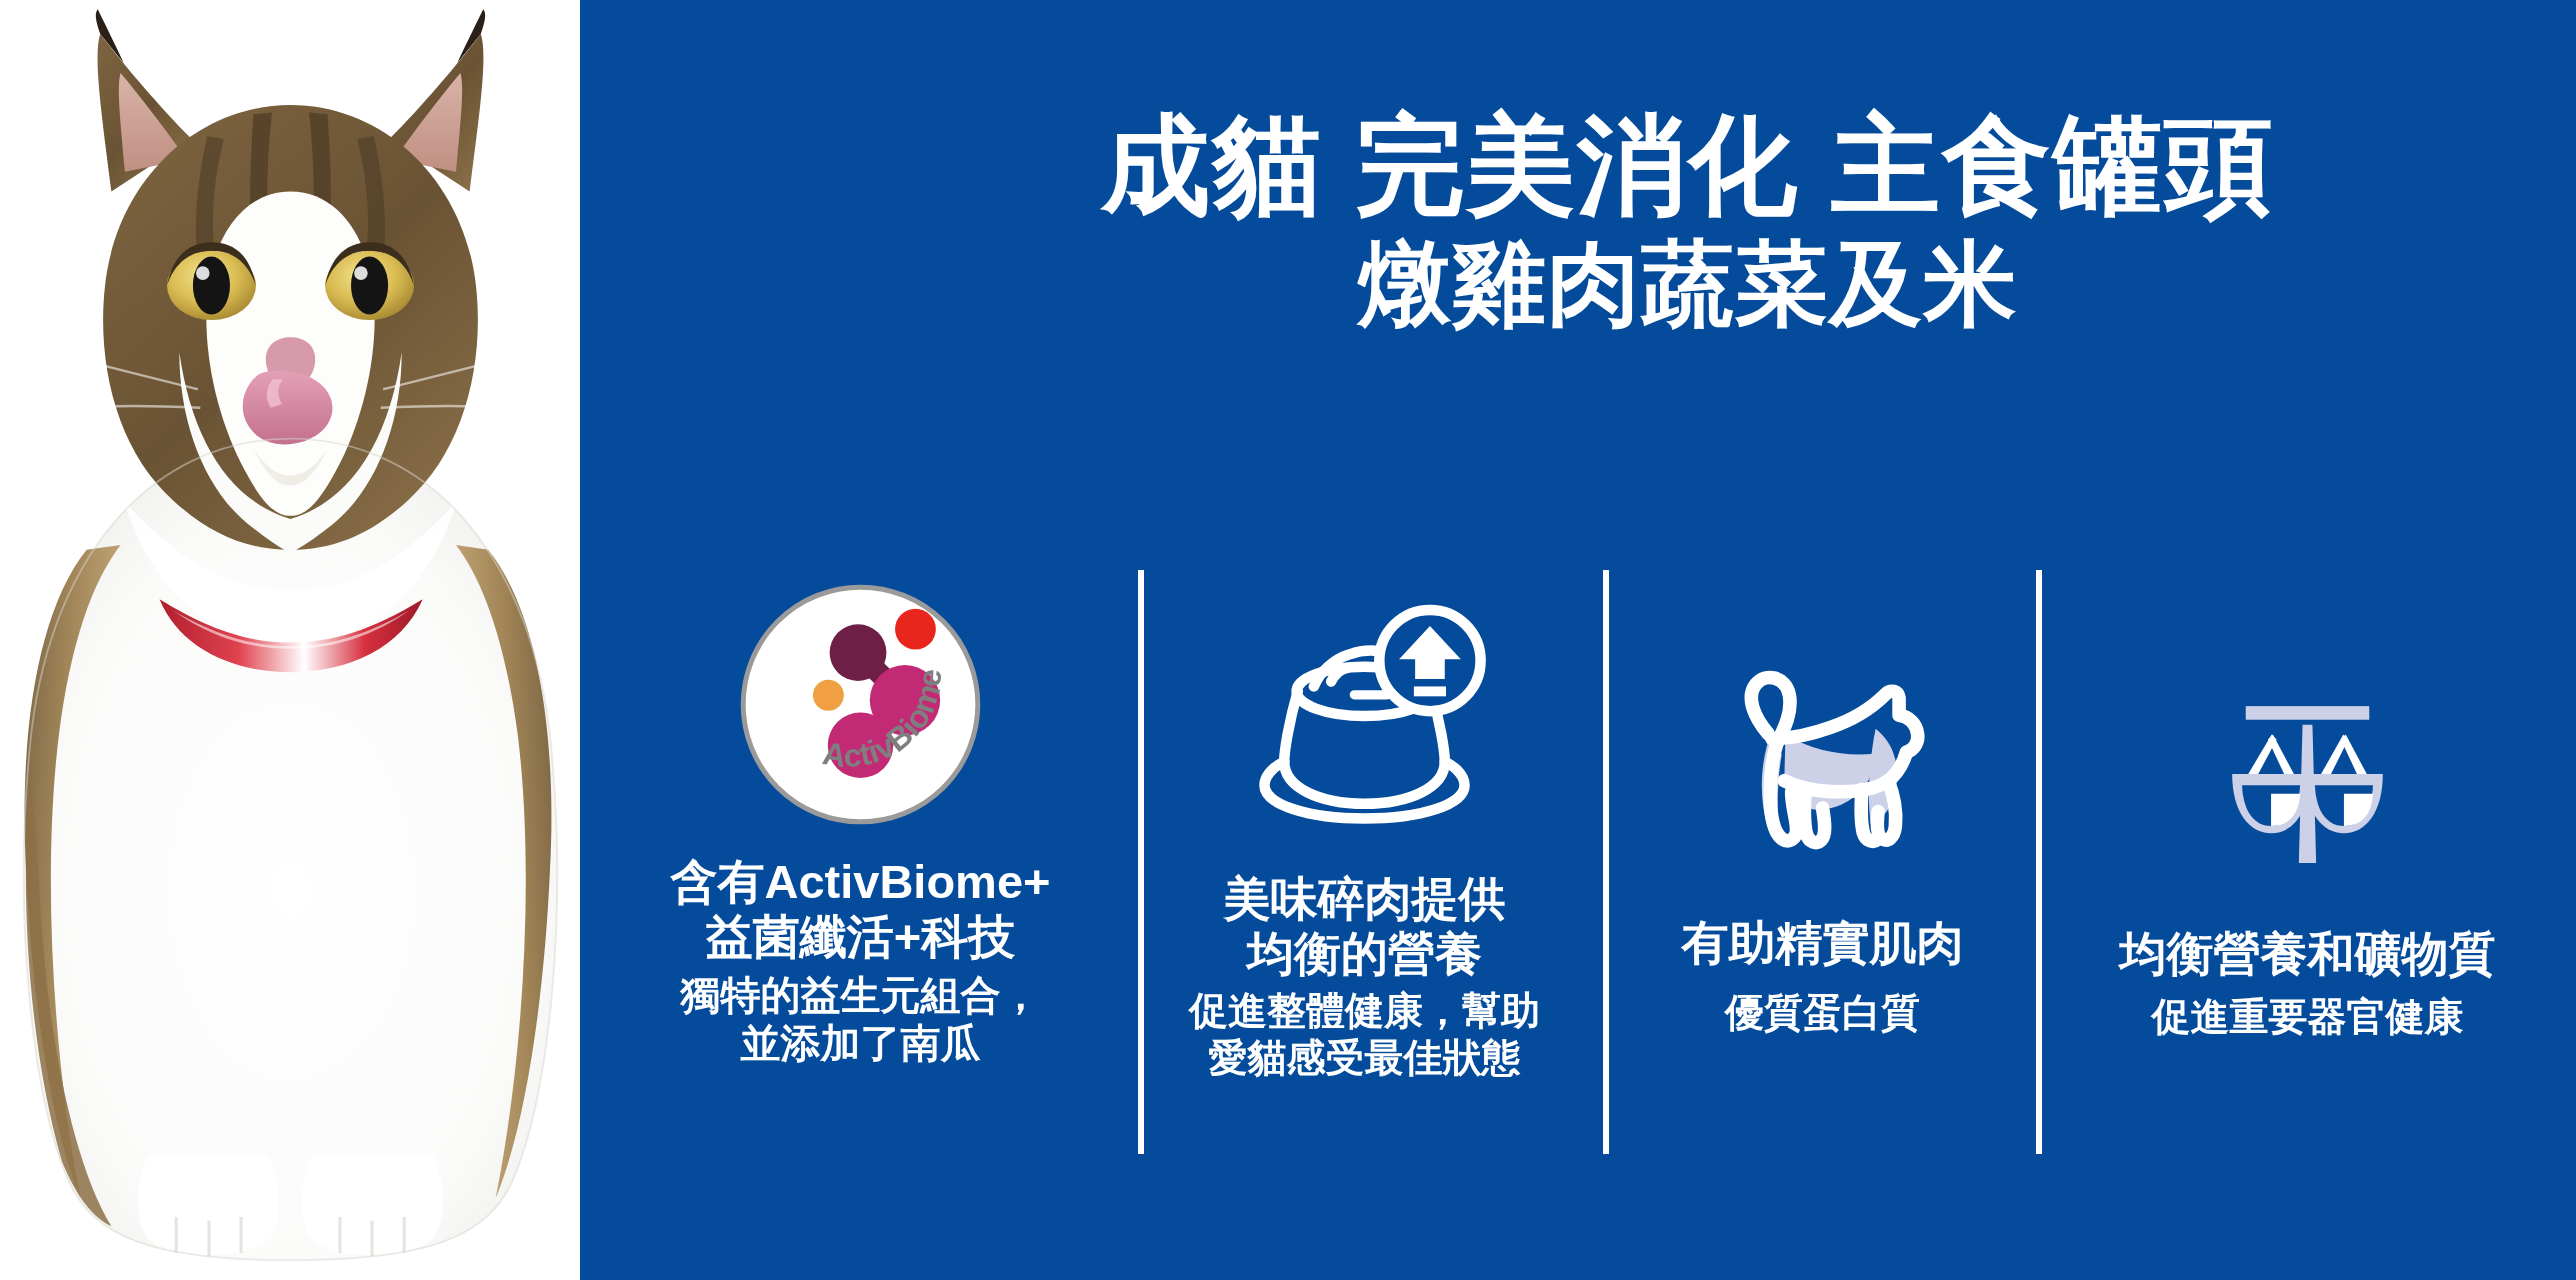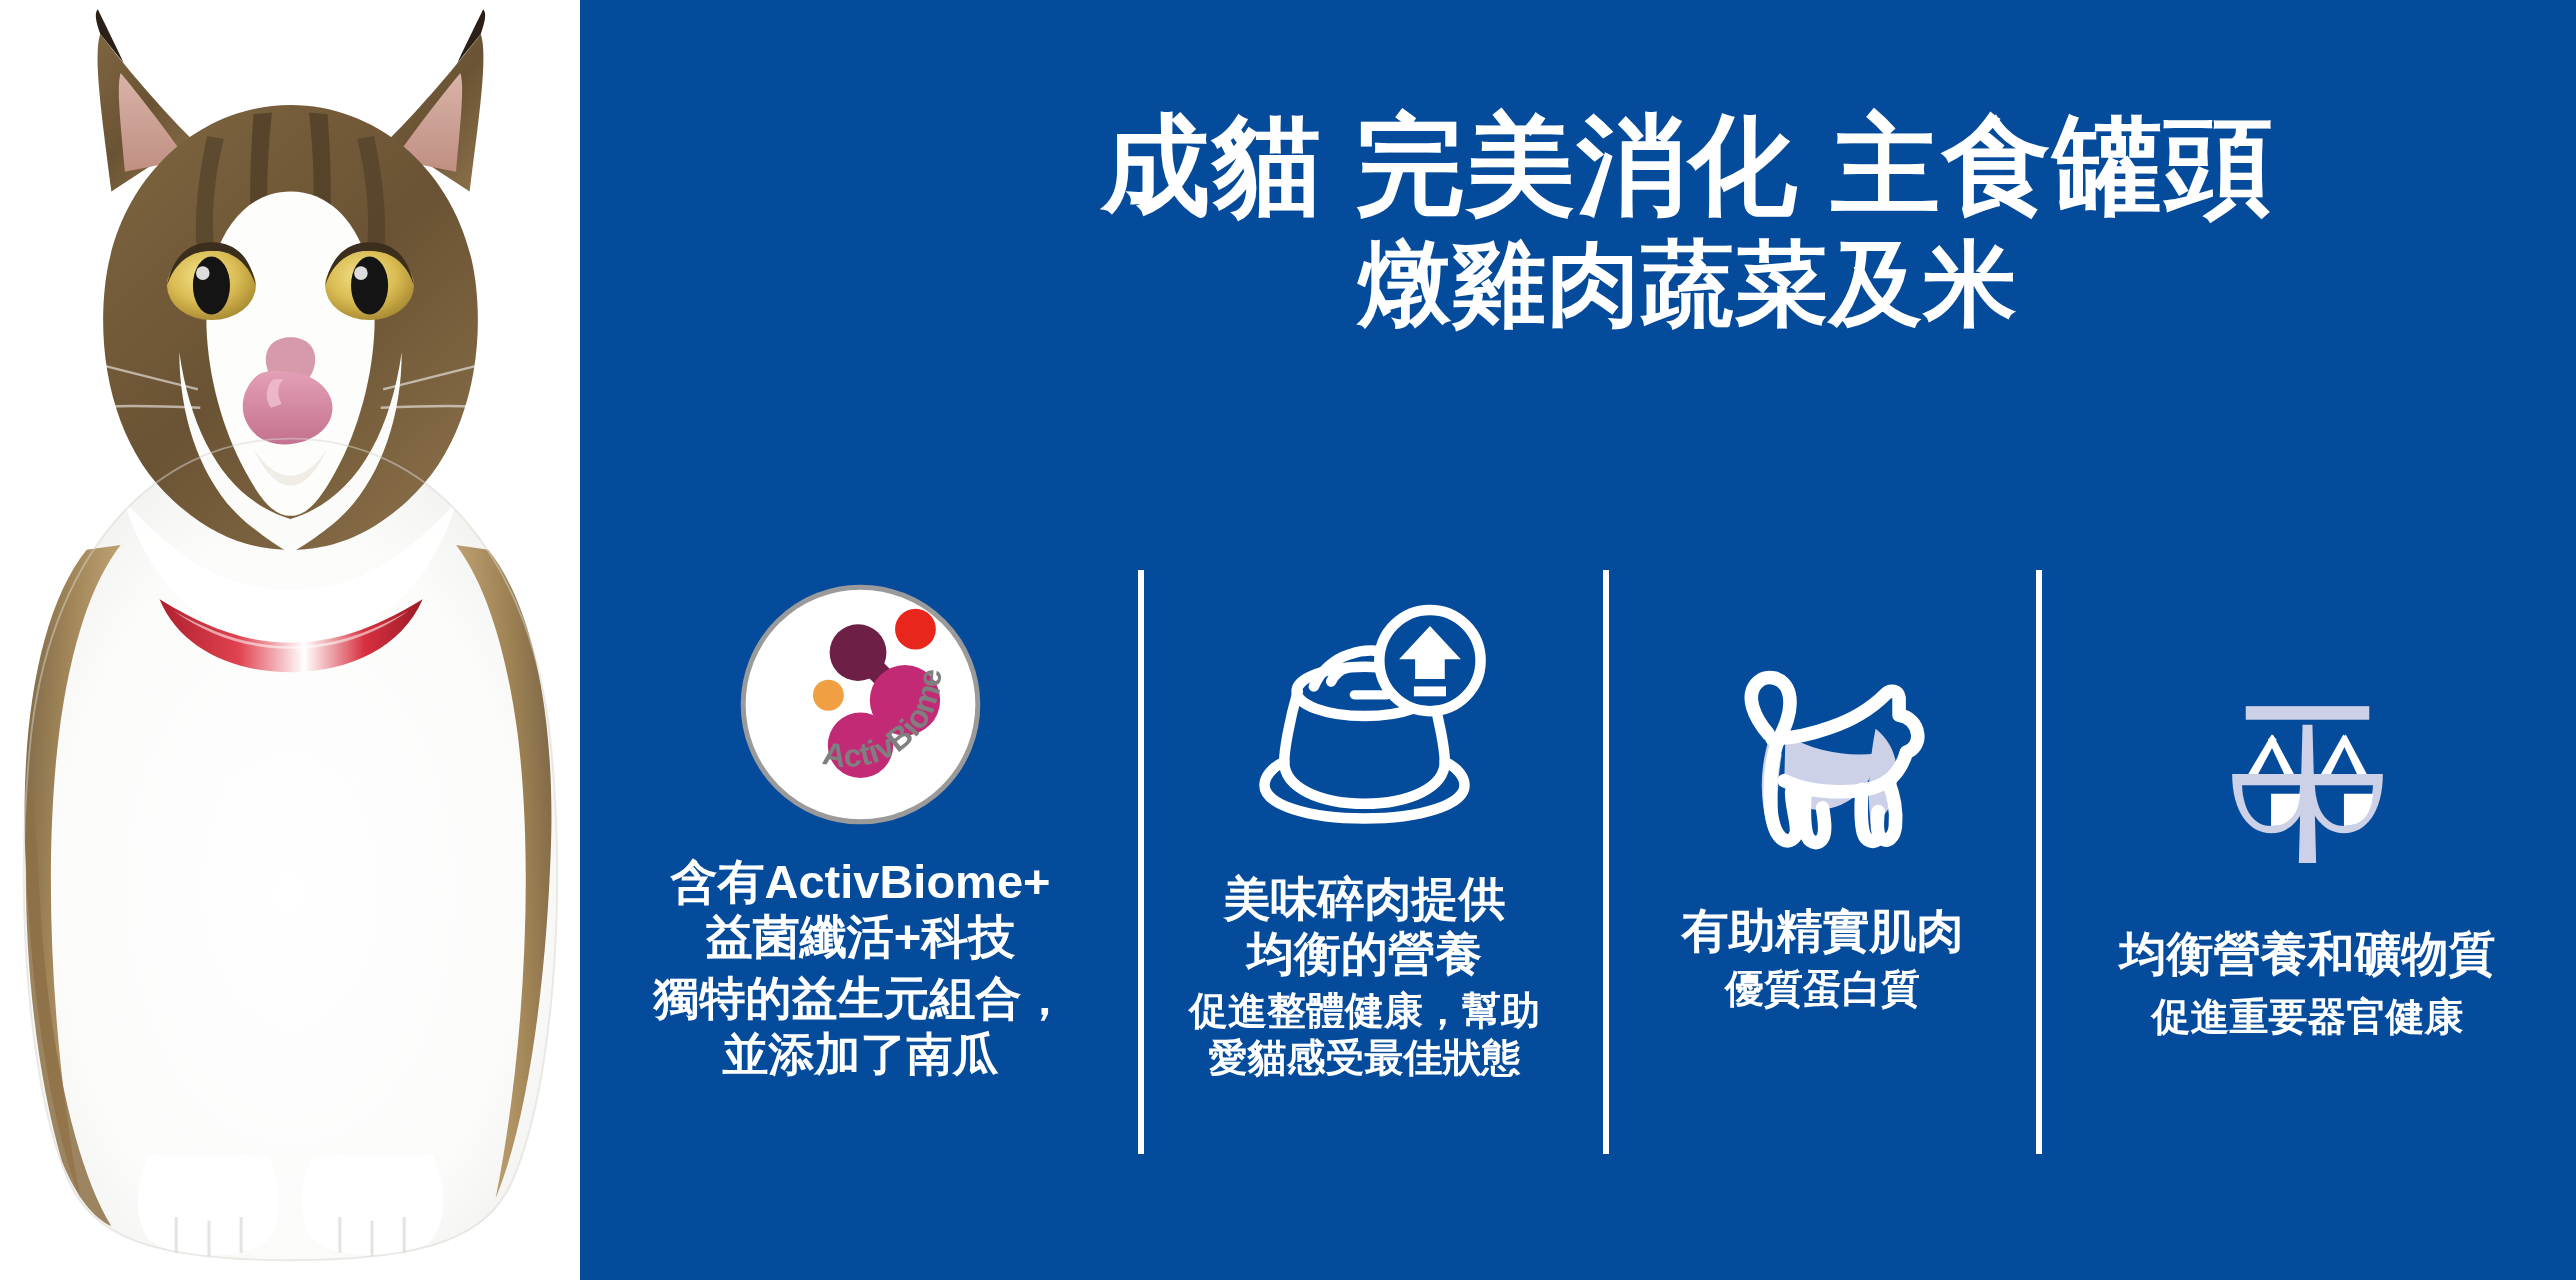--- a/index.html
+++ b/index.html
@@ -24,39 +24,39 @@
     font-size:93px;line-height:1.12;font-weight:700;letter-spacing:1.2px;
     margin-top:8.7px;white-space:nowrap;
   }
 
   
   .features{position:absolute;left:0;top:556px;width:1996px;height:593px;}
   .feature{position:absolute;top:0;height:593px;box-sizing:border-box;
            display:flex;flex-direction:column;align-items:center;}
   .f1{left:0px;   width:561px;}
   .f2{left:552px; width:465px;}
-  .f3{left:1026px;width:433px;}
+  .f3{left:1026px;width:433px;gap:12px;}
   .f4{left:1459px;width:537px;}
 
   .divider{position:absolute;top:13.6px;width:5.6px;height:584px;background:#ffffff;}
   .d1{left:558px;}
   .d2{left:1023px;}
   .d3{left:1456px;}
 
   .icon-slot{display:flex;align-items:flex-end;justify-content:center;width:100%;}
   .f1 .icon-slot{height:272px;}
   .f2 .icon-slot{height:291px;}
   .f3 .icon-slot{height:321px;}
   .f4 .icon-slot{height:349px;}
 
   .ftitle{color:#ffffff;font-weight:700;text-align:center;white-space:nowrap;}
   .fsub{color:#ffffff;font-weight:700;text-align:center;white-space:nowrap;}
 
   .f1 .ftitle{font-size:47px;line-height:1.16;margin-top:27px;}
-  .f1 .fsub{font-size:46px;line-height:1.20;margin-top:7.4px;text-align:center;}
+  .f1 .fsub{font-size:40px;line-height:1.20;margin-top:7.4px;text-align:center;}
   .f2 .ftitle{font-size:47px;line-height:1.16;margin-top:25px;}
   .f2 .fsub{font-size:39px;line-height:1.20;margin-top:7.4px;}
   .f3 .ftitle{font-size:47px;line-height:1.16;margin-top:27px;}
   .f3 .fsub{font-size:39px;line-height:1.20;margin-top:7.4px;}
   .f4 .ftitle{font-size:47px;line-height:1.16;margin-top:22px;}
   .f4 .fsub{font-size:39px;line-height:1.20;margin-top:12px;}
 
   .nowrapblk{display:block;}
 </style>
 </head>

